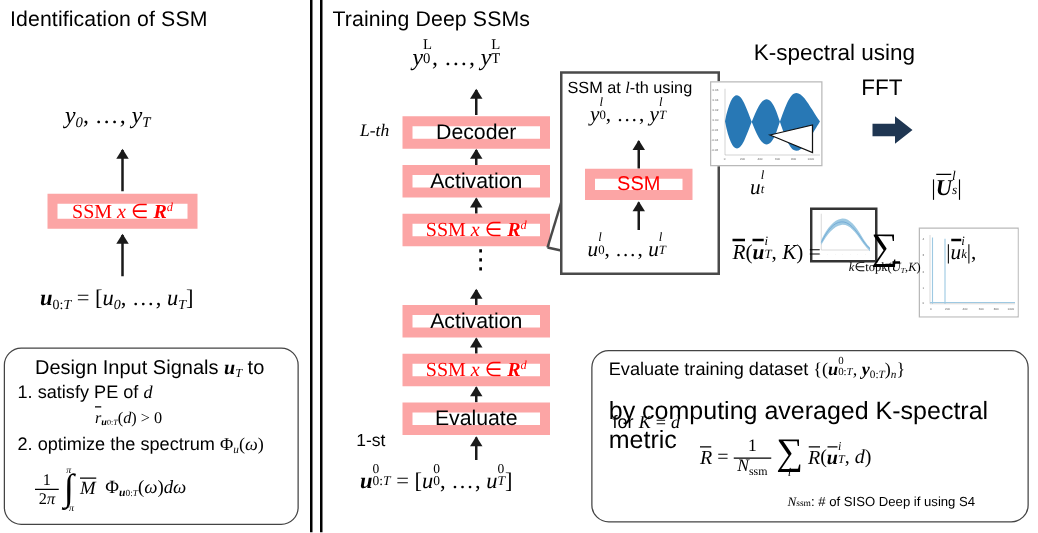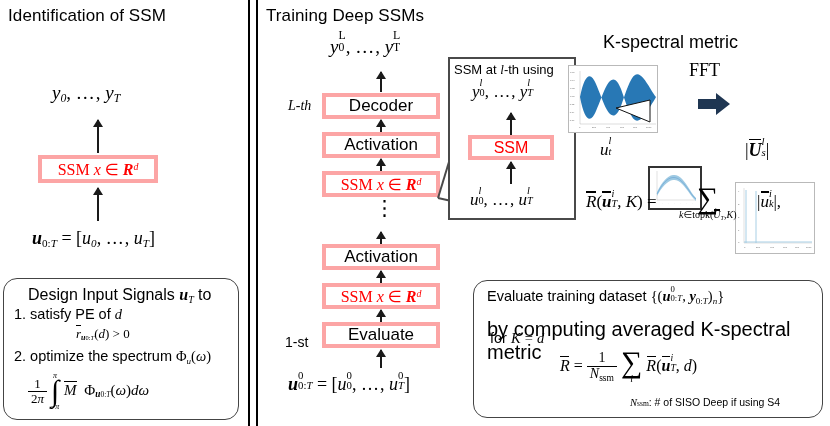--- a/index.html
+++ b/index.html
@@ -9,21 +9,21 @@
   }
   .abs{position:absolute;}
   .it{font-style:italic;}
   .bi{font-style:italic;font-weight:bold;}
   .red{color:#ff0000;}
   .hdr{font-size:17px;letter-spacing:.1px;}
   
   .vdiv{background:#000;width:2px;}
   
   .fbox{
-    border:4px solid #fca5a5;background:#fff;
+    border:8px solid #fca5a5;background:#fff;
     display:flex;align-items:center;justify-content:center;
     font-size:17px;box-sizing:border-box;
   }
   .fbox.red{color:#ff0000;}
   
   .uarrow{width:2px;background:#1a1a1a;position:absolute;}
   .uarrow:before{
     content:"";position:absolute;top:-1px;left:-4px;
     border-left:5px solid transparent;border-right:5px solid transparent;
     border-bottom:8px solid #1a1a1a;
@@ -151,21 +151,21 @@
 </div>
 
 <div class="abs uarrow" style="left:380px;top:271px;height:12px;"></div>
 
 <div class="abs fbox red" style="left:322px;top:283px;width:118px;height:26px;">
   <span class="m" style="font-size:16px;">SSM&nbsp;<span class="it">x</span> ∈ <span class="bi">R</span><sup class="it">d</sup></span>
 </div>
 
 <div class="abs uarrow" style="left:380px;top:310px;height:12px;"></div>
 
-<div class="abs" style="left:285px;top:334px;font-size:14px;">1-st</div>
+<div class="abs" style="left:285px;top:344px;font-size:14px;">1-st</div>
 
 <div class="abs fbox" style="left:322px;top:322px;width:118px;height:26px;">
   <span>Evaluate</span>
 </div>
 
 <div class="abs uarrow" style="left:380px;top:350px;height:18px;"></div>
 
 <div class="abs m" style="left:288px;top:374px;font-size:18px;">
   <span class="bi">u</span><span style="display:inline-block;vertical-align:middle;font-size:.6em;line-height:1;"><span style="display:block;position:relative;top:-.5em;">0</span><span style="display:block;position:relative;top:-.5em;">0:<span class="it">T</span></span></span>
   = [<span class="it">u</span><span style="display:inline-block;vertical-align:middle;font-size:.6em;line-height:1;"><span style="display:block;position:relative;top:-.5em;">0</span><span style="display:block;position:relative;top:-.5em;">0</span></span>, <span class="dots">…</span>, <span class="it">u</span><span style="display:inline-block;vertical-align:middle;font-size:.6em;line-height:1;"><span style="display:block;position:relative;top:-.5em;">0</span><span style="display:block;position:relative;top:-.5em;"><span class="it">T</span></span></span>]
@@ -192,21 +192,21 @@
 <div class="abs fbox red" style="left:468px;top:135px;width:86px;height:25px;">
   <span style="font-size:16px;">SSM</span>
 </div>
 
 <div class="abs uarrow" style="left:510px;top:162px;height:22px;"></div>
 
 <div class="abs m" style="left:470px;top:190px;font-size:17px;">
   <span class="it">u</span><span style="display:inline-block;vertical-align:middle;font-size:.6em;line-height:1;"><span style="display:block;position:relative;top:-.5em;"><span class="it">l</span></span><span style="display:block;position:relative;top:-.5em;">0</span></span>, <span class="dots">…</span>, <span class="it">u</span><span style="display:inline-block;vertical-align:middle;font-size:.6em;line-height:1;"><span style="display:block;position:relative;top:-.5em;"><span class="it">l</span></span><span style="display:block;position:relative;top:-.5em;"><span class="it">T</span></span></span>
 </div>
 
-<div class="abs" style="left:603px;top:32px;font-size:18px;">K-spectral metric</div>
+<div class="abs" style="left:603px;top:32px;font-size:18px;">K-spectral using</div>
 
 <div class="abs plotbox" style="left:568px;top:65px;width:90px;height:68px;">
   <svg width="90" height="68" viewBox="0 0 90 68" style="position:absolute;left:0;top:0;">
 
     <g font-size="2.4" fill="#666" font-family="Liberation Sans, sans-serif">
       <text x="1" y="7">0.06</text>
         <text x="1" y="15">0.04</text>
         <text x="1" y="23">0.02</text>
       <text x="1" y="31">0.00</text>
         <text x="0" y="39">-0.02</text>
@@ -250,21 +250,21 @@
         <text x="12" y="36">.</text>
         <text x="18" y="36">.</text>
       <text x="24" y="36">.</text>
         <text x="30" y="36">.</text>
         <text x="36" y="36">.</text>
       <text x="42" y="36">.</text>
     </g>
   </svg>
 </div>
 
-<div class="abs" style="left:689px;top:60px;font-size:18px;font-family:Liberation Serif, serif;">FFT</div>
+<div class="abs" style="left:689px;top:60px;font-size:18px;">FFT</div>
 
 <svg class="abs" style="left:696px;top:90px;width:36px;height:28px;" viewBox="0 0 36 28">
   <path d="M2,9 L20,9 L20,3 L34,14 L20,25 L20,19 L2,19 Z" fill="#1f3652"></path>
 </svg>
 
 <div class="abs plotbox" style="left:735px;top:70px;width:80px;height:72px;">
   <svg width="80" height="72" viewBox="0 0 80 72" style="position:absolute;left:0;top:0;">
     <rect x="0" y="0" width="80" height="72" fill="#fff"></rect>
     <g font-size="2.4" fill="#666" font-family="Liberation Sans, sans-serif">
       <text x="2" y="9">4</text>

